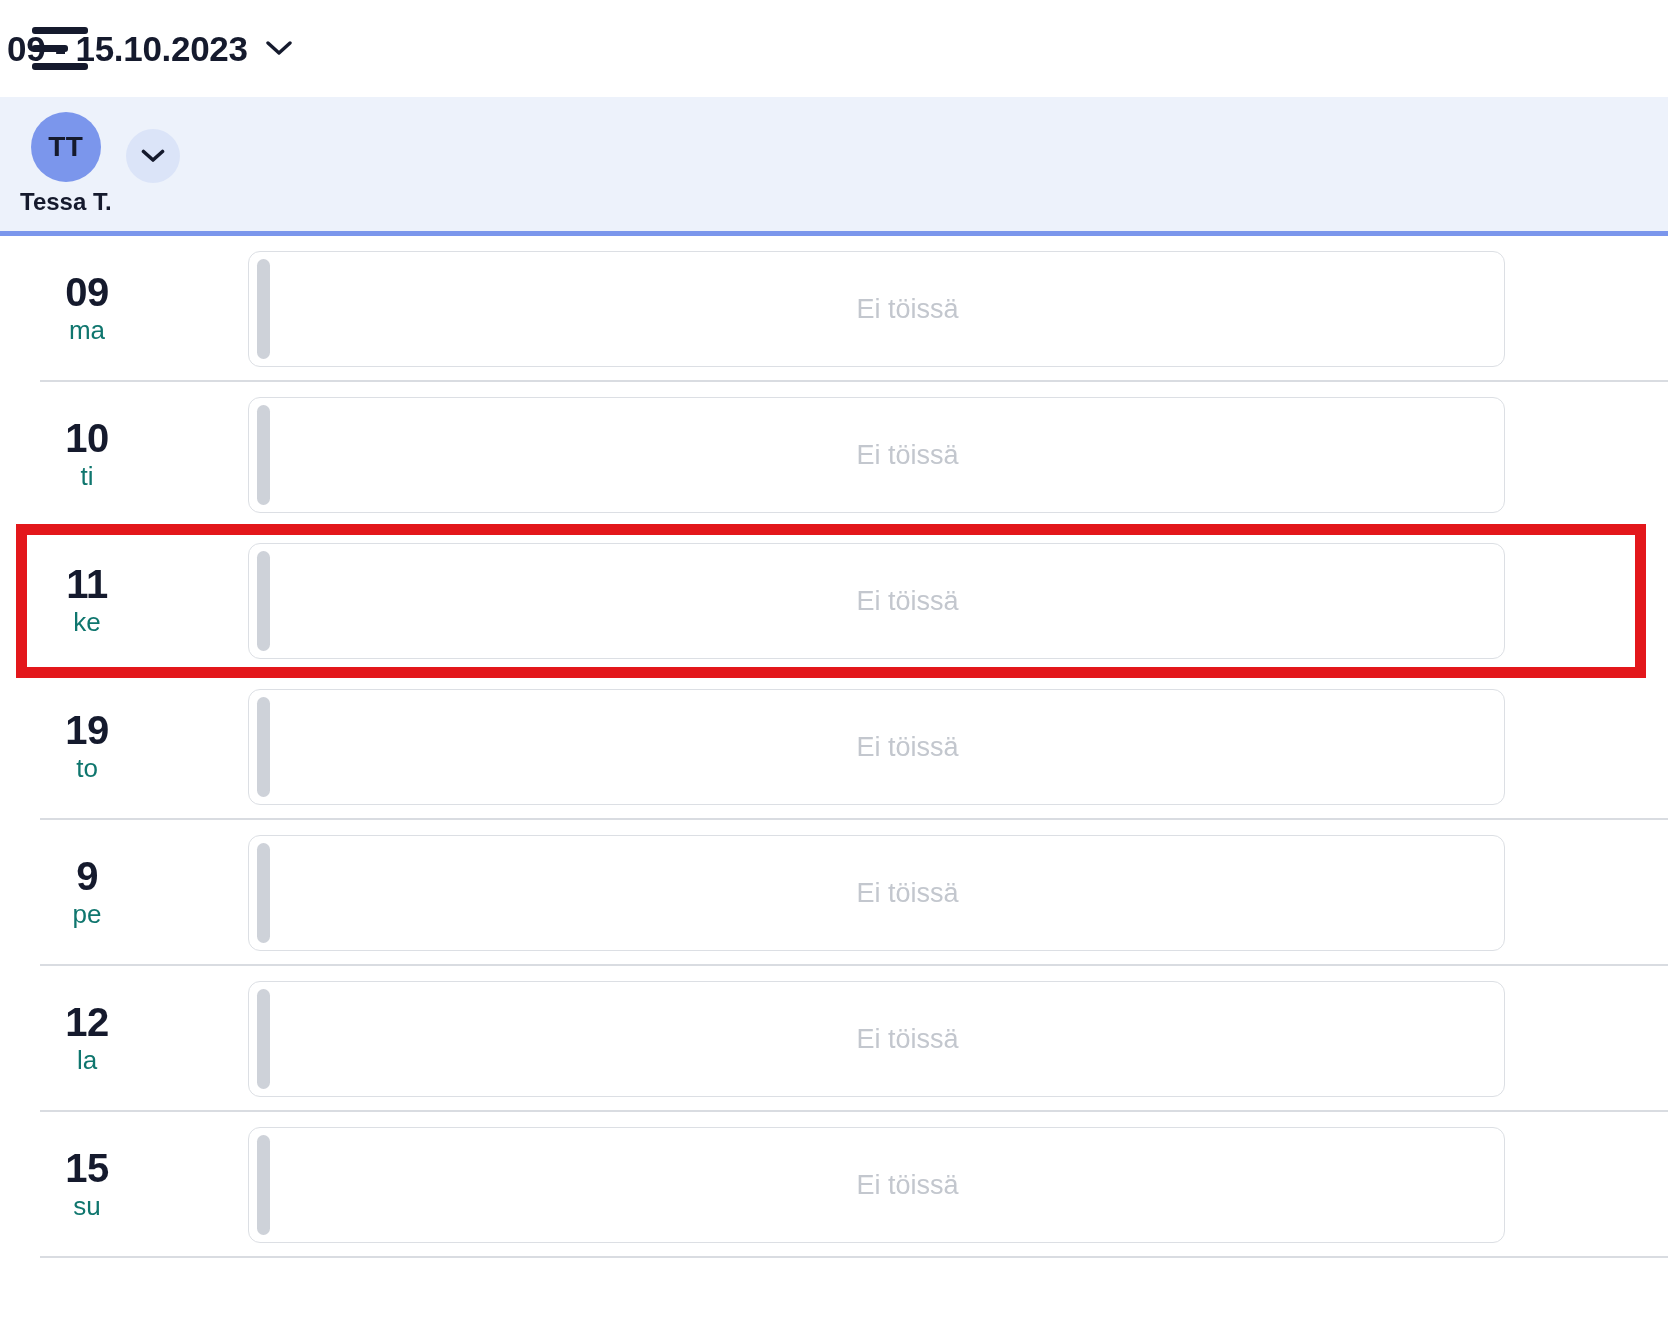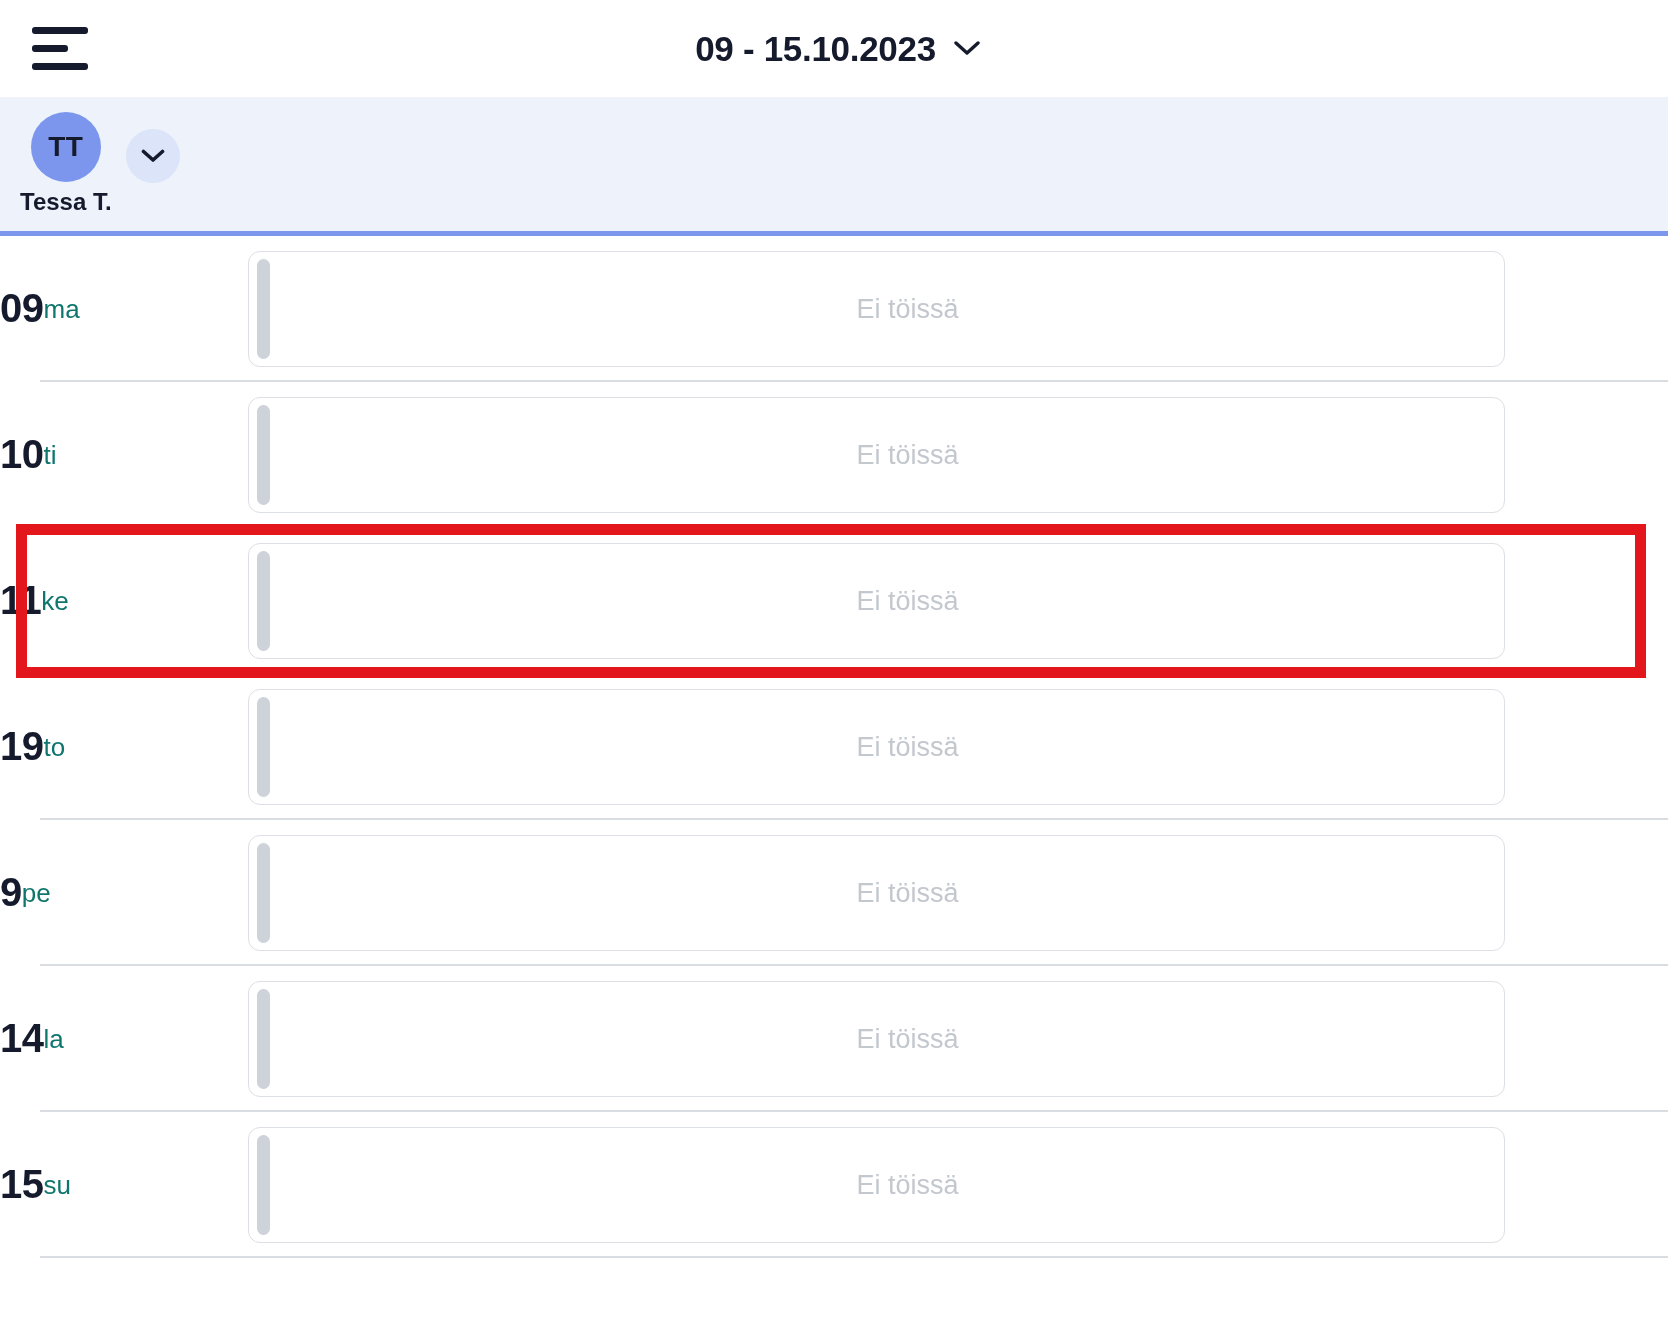--- a/index.html
+++ b/index.html
@@ -52,21 +52,21 @@
   }
   .menu-btn .bar.short { width: 36px; }
 
   .topbar-title-wrap {
     position: absolute;
     left: 7px; right: 0;
     top: 50%;
     transform: translateY(-50%);
     display: flex;
     align-items: center;
-    justify-content: center;
+    justify-content: flex-start;
     gap: 18px;
     cursor: pointer;
   }
   .topbar-title {
     font-size: 35px;
     font-weight: bold;
     color: #151a2d;
     letter-spacing: -0.3px;
     white-space: nowrap;
   }
@@ -151,23 +151,23 @@
     display: flex;
     align-items: center;
     height: 146px;
     background: #ffffff;
   }
 
   .daycell {
     width: 248px;
     flex: 0 0 248px;
     display: flex;
-    flex-direction: row;
-    align-items: center;
-    justify-content: flex-start;
+    flex-direction: column;
+    align-items: center;
+    justify-content: center;
     padding-right: 74px;
   }
   .daynum {
     font-size: 40px;
     font-weight: bold;
     color: #151a2d;
     line-height: 1.04;
     letter-spacing: -0.5px;
   }
   .dayabbr {
@@ -307,21 +307,21 @@
           <div class="dayabbr">pe</div>
         </div>
         <div class="daycard">
           <span class="card-accent"></span>
           <span class="card-text">Ei töissä</span>
         </div>
         <div class="divider" style="bottom: 0px;"></div>
       </div>
       <div class="dayrow">
         <div class="daycell">
-          <div class="daynum">14</div>
+          <div class="daynum">12</div>
           <div class="dayabbr">la</div>
         </div>
         <div class="daycard">
           <span class="card-accent"></span>
           <span class="card-text">Ei töissä</span>
         </div>
         <div class="divider" style="bottom: 0px;"></div>
       </div>
       <div class="dayrow">
         <div class="daycell">

